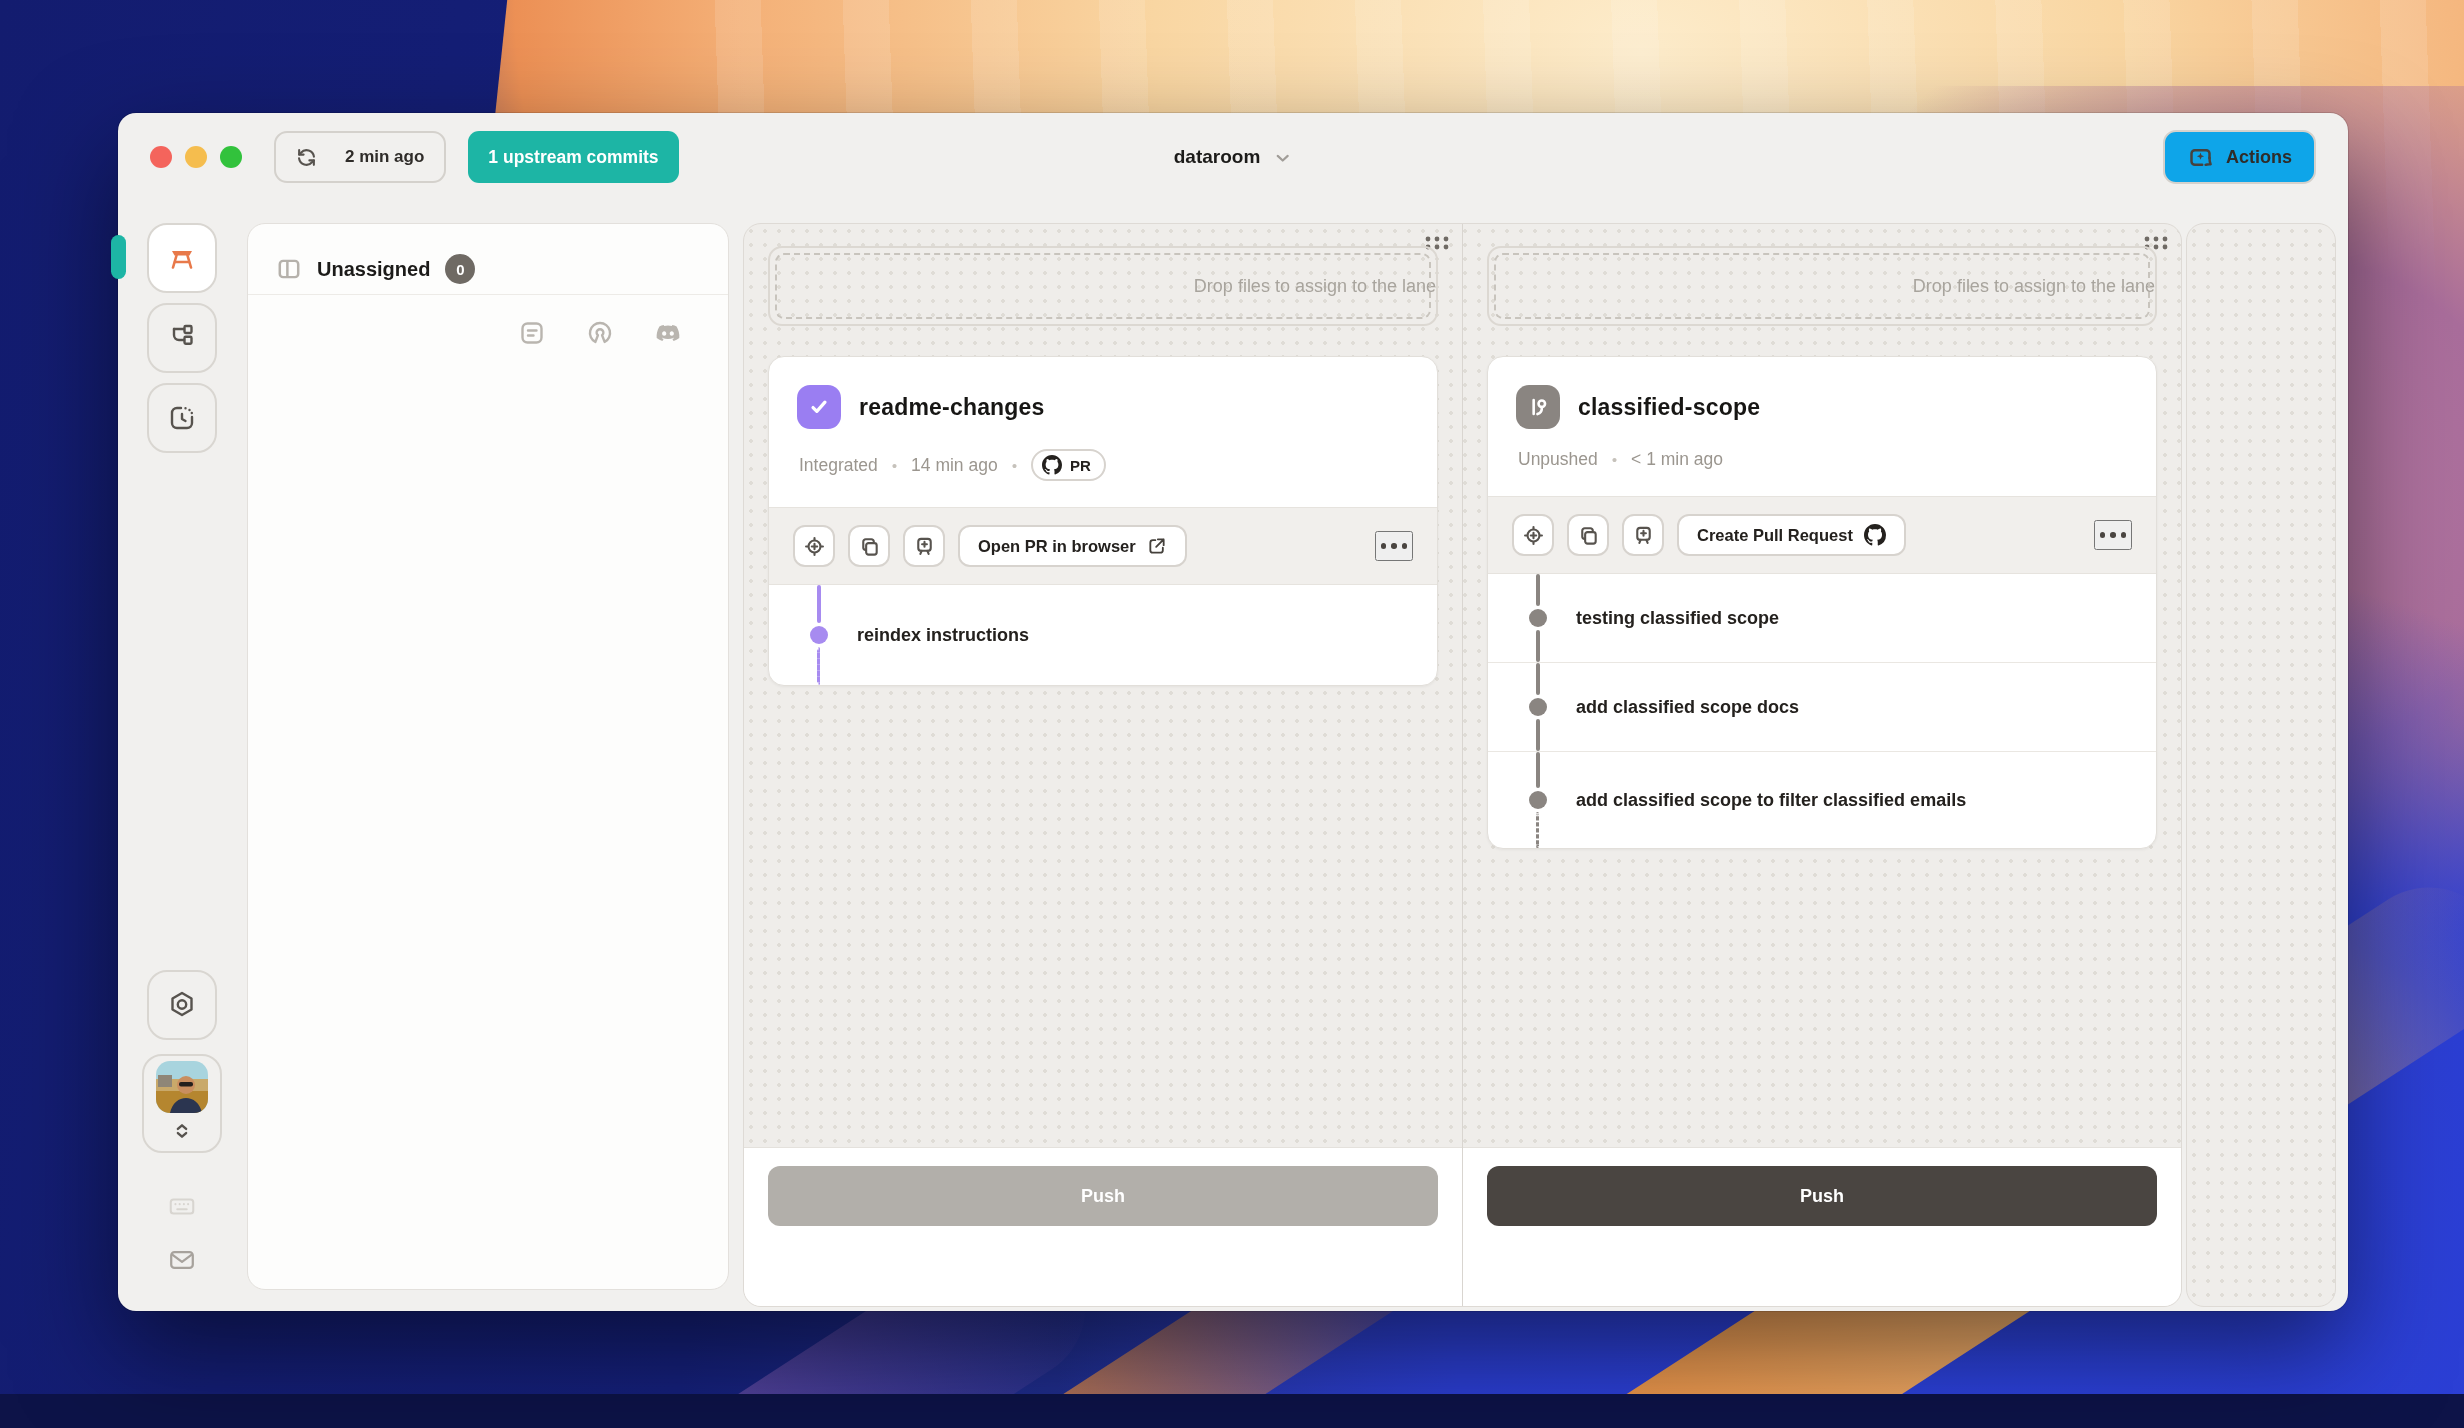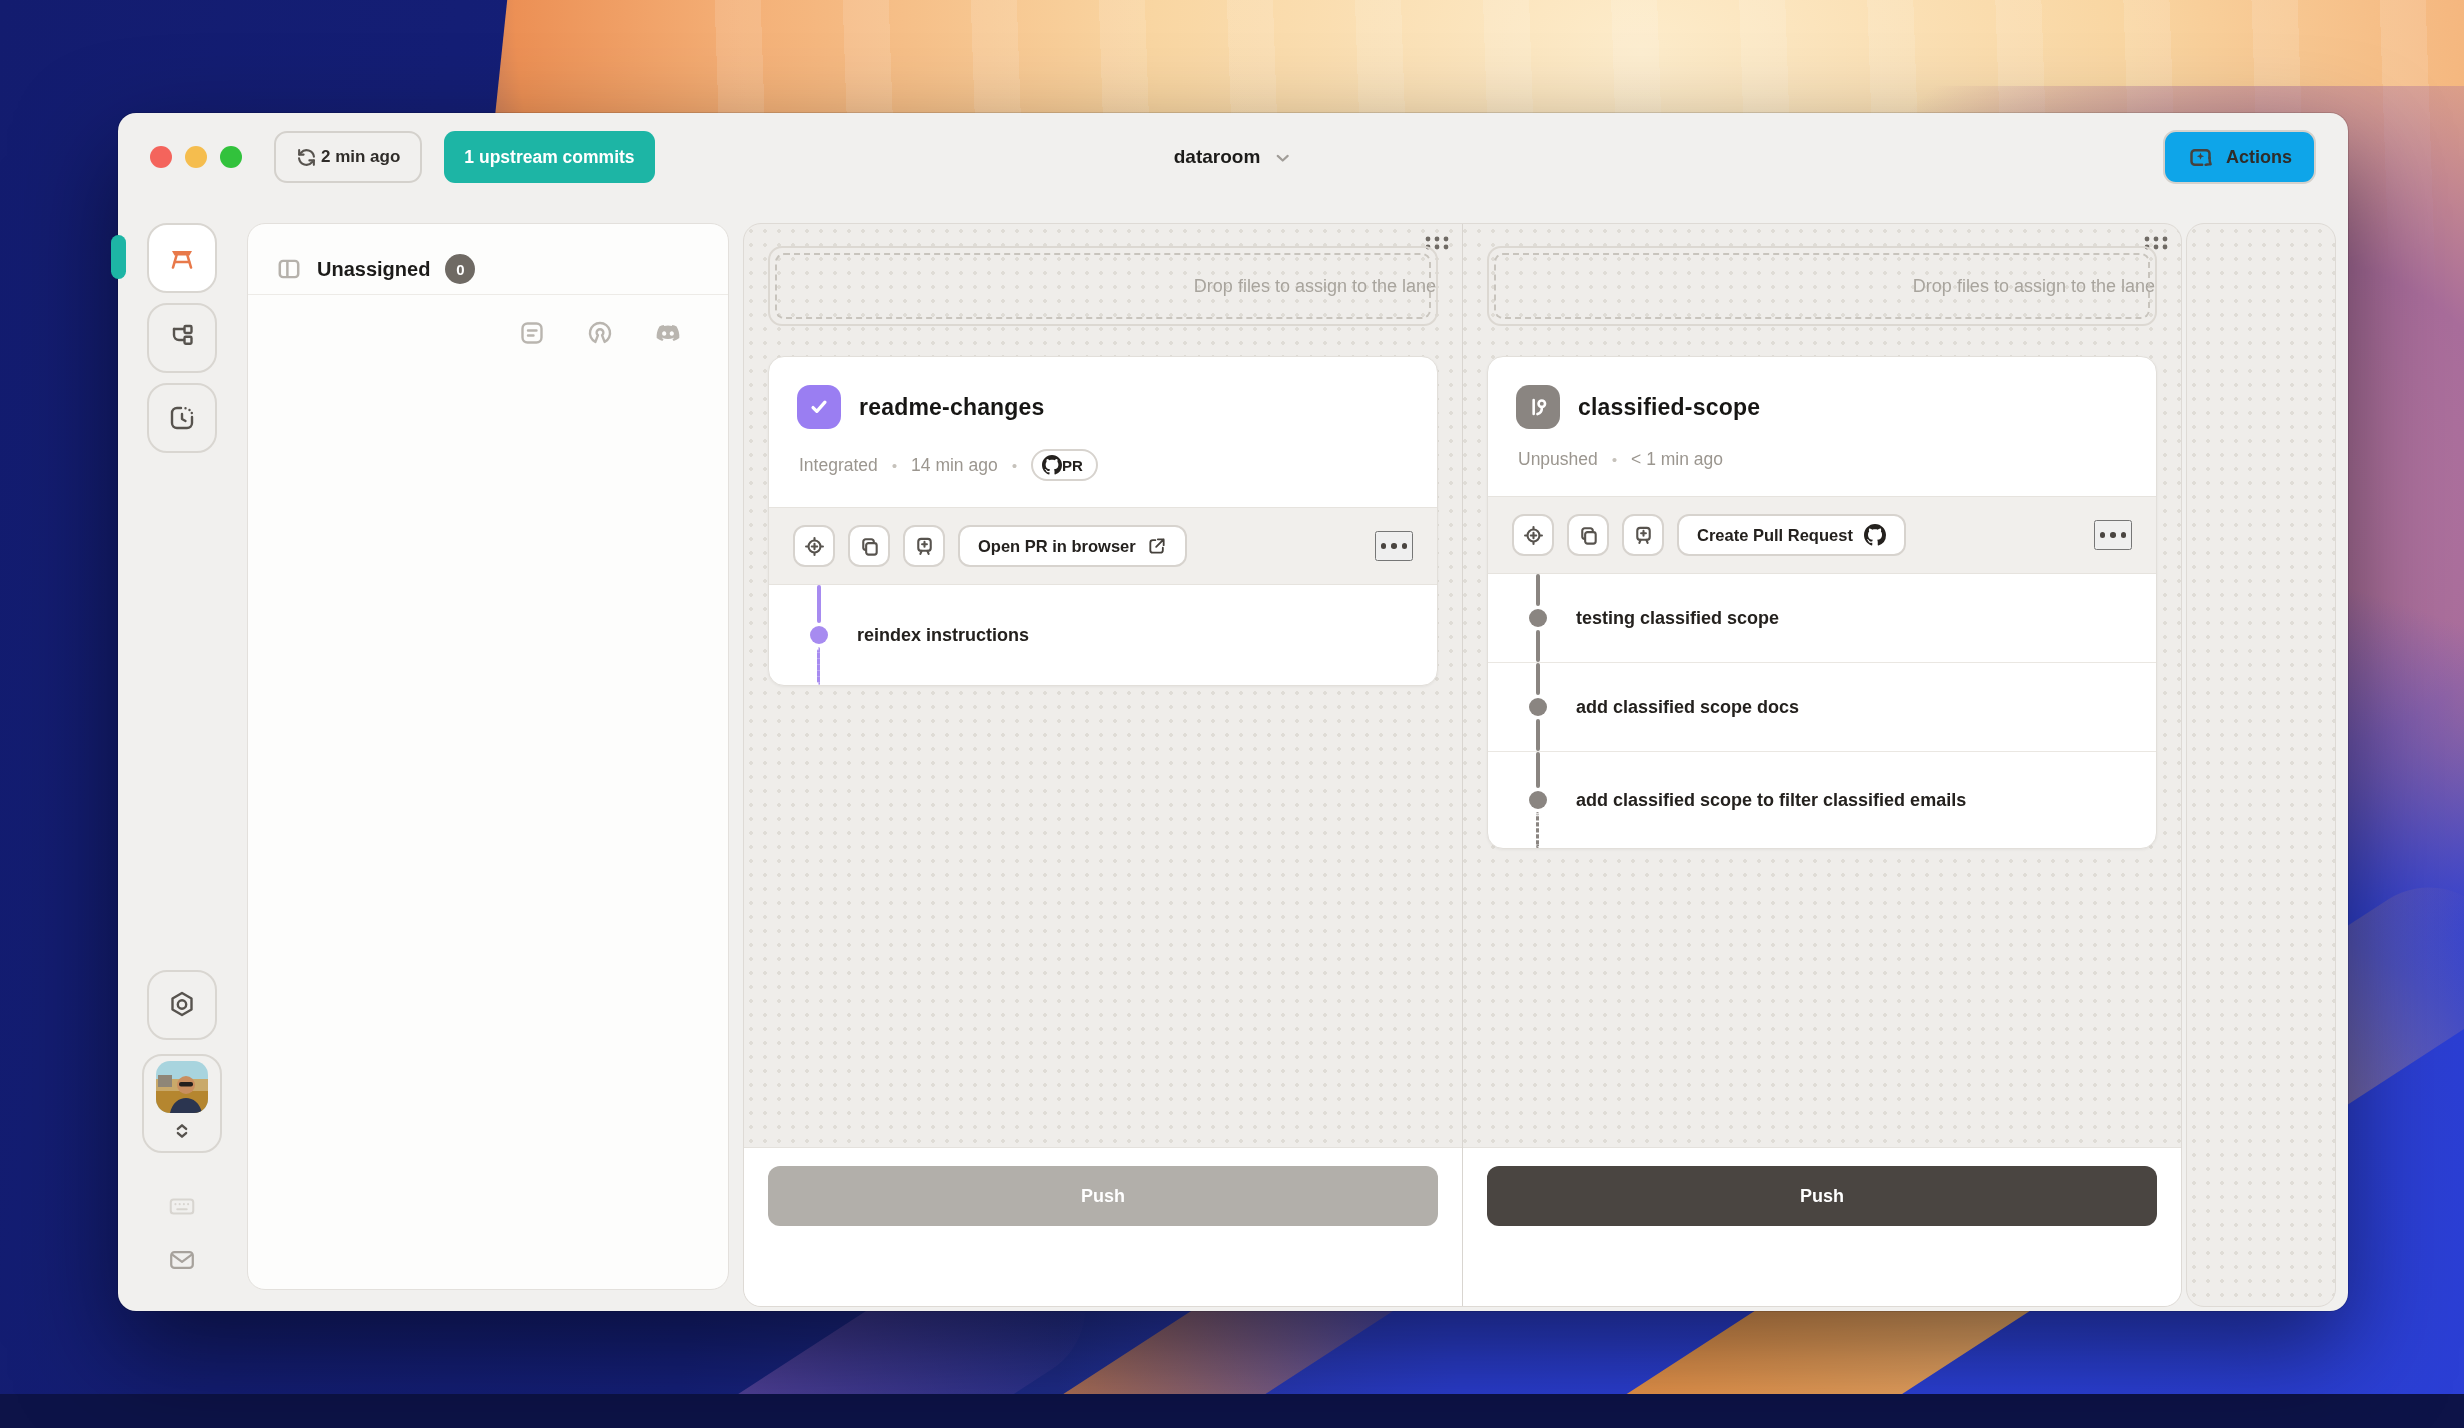--- a/index.html
+++ b/index.html
@@ -35,21 +35,21 @@
   .teal-tab{position:absolute;left:-7px;top:122px;width:15px;height:44px;border-radius:8px;
     background:var(--accent-teal,#1db5a5);}
 
   
   .titlebar{position:absolute;left:0;top:0;right:0;height:88px;display:flex;align-items:center;padding:0 32px;}
   .traffic{display:flex;gap:13px;margin-right:32px;}
   .traffic span{width:22px;height:22px;border-radius:50%;display:block;}
   .t-red{background:var(--traffic-red,#f4645c);}
   .t-yellow{background:var(--traffic-yellow,#f5bd4e);}
   .t-green{background:var(--traffic-green,#32c23c);}
-  .sync-btn{display:flex;align-items:center;gap:4px;height:52px;padding:0 20px;border-radius:13px;
+  .sync-btn{display:flex;align-items:center;gap:28px;height:52px;padding:0 20px;border-radius:13px;
     border:2px solid #d4d1cc;color:#2f2c29;font-size:17px;font-weight:700;background:transparent;}
   .sync-btn svg{width:21px;height:21px;stroke:#57534e;}
   .upstream-badge{margin-left:22px;height:52px;display:flex;align-items:center;padding:0 20px;border-radius:11px;
     background:var(--accent-teal,#1db5a5);color:#fff;font-size:17.5px;font-weight:700;}
   .win-title{position:absolute;left:50%;top:50%;transform:translate(-50%,-50%);
     display:flex;align-items:flex-end;gap:12px;font-size:19px;font-weight:700;color:#1c1b19;}
   .win-title svg{width:20px;height:20px;stroke:#a19d98;}
   .actions-btn{margin-left:auto;display:flex;align-items:center;gap:12px;height:54px;padding:0 22px;
     border-radius:13px;border:2px solid #d4d1cc;background:#0ea5e9;font-size:18px;font-weight:700;color:#2f2c29;}
   .actions-btn svg{width:27px;height:27px;stroke:#46423e;}
@@ -101,21 +101,21 @@
   .card-header{padding:28px 28px 26px;}
   .card-title-row{display:flex;align-items:center;gap:18px;}
   .branch-badge{width:44px;height:44px;border-radius:13px;display:flex;align-items:center;justify-content:center;}
   .branch-badge.purple{background:var(--branch-purple,#9a7ef2);}
   .branch-badge.gray{background:var(--branch-gray,#8a8581);}
   .branch-badge svg{width:26px;height:26px;stroke:#fff;}
   .branch-name{font-size:23px;font-weight:800;color:#171614;letter-spacing:.2px;}
   .status-row{display:flex;align-items:center;gap:14px;margin-top:20px;padding-left:2px;
     font-size:17.5px;color:#9b968f;}
   .sep::before{content:"•";color:#c6c2bb;font-size:15px;}
-  .pr-pill{display:inline-flex;align-items:center;gap:0;border:2px solid #d7d3ce;border-radius:999px;
+  .pr-pill{display:inline-flex;align-items:center;gap:8px;border:2px solid #d7d3ce;border-radius:999px;
     padding:4px 13px 4px 9px;color:#24211e;font-size:15px;font-weight:800;}
   .pr-pill svg{width:20px;height:20px;fill:#24211e;}
   .card-toolbar{height:76px;background:#f1efec;border-top:1px solid #e6e3de;border-bottom:1px solid #e6e3de;
     display:flex;align-items:center;gap:13px;padding:0 24px;}
   .icon-btn{width:42px;height:42px;border-radius:12px;border:2px solid #d7d3ce;background:#fff;
     display:flex;align-items:center;justify-content:center;}
   .icon-btn svg{width:23px;height:23px;stroke:#57534e;}
   .action-btn{height:42px;border-radius:12px;border:2px solid #d7d3ce;background:#fff;display:flex;
     align-items:center;gap:11px;padding:0 18px;font-size:16.5px;font-weight:700;color:#24211e;}
   .action-btn svg.stroke-ic{width:20px;height:20px;stroke:#44403b;}

